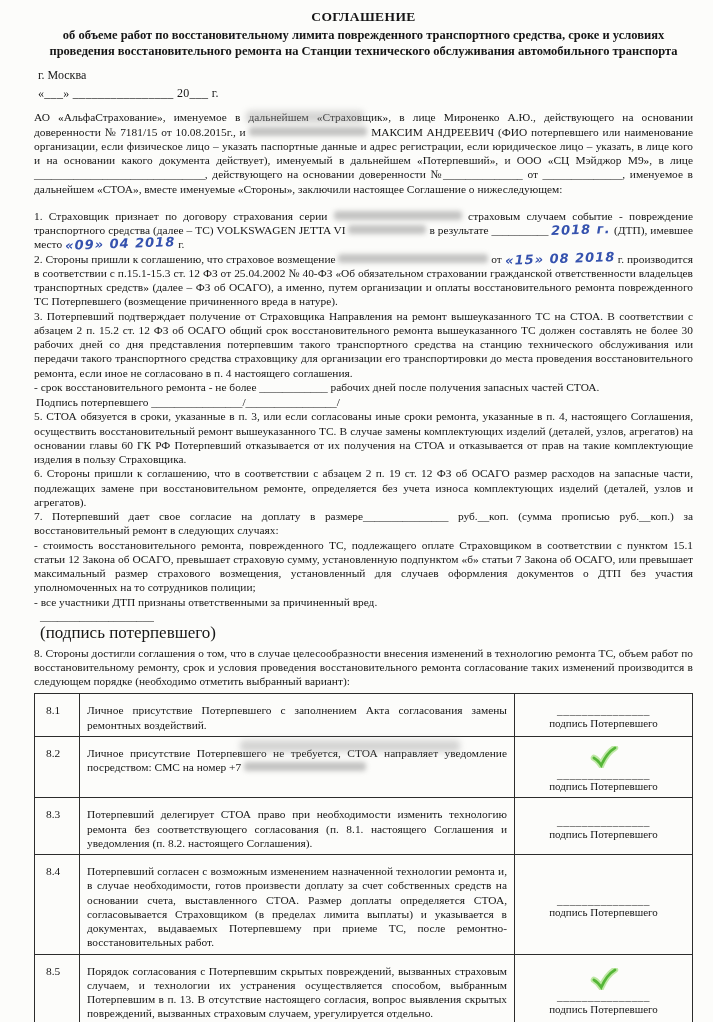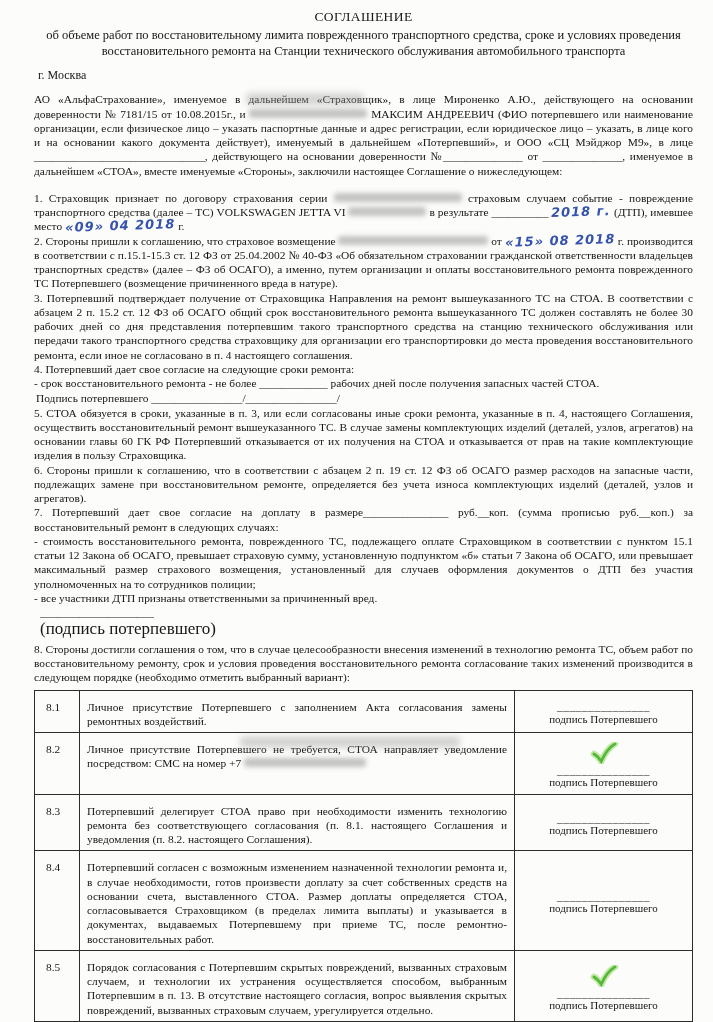--- a/index.html
+++ b/index.html
@@ -3,21 +3,21 @@
 <meta charset="utf-8">
 <style>
   * { margin:0; padding:0; box-sizing:border-box; }
   body {
     width:713px; height:1022px; overflow:hidden;
     background:#fcfcfa; color:#161616;
     font-family:"Liberation Serif", serif;
     font-size:11.4px; line-height:1.25;
   }
   .page { padding:9px 20px 6px 34px; }
-  .title-block { text-align:center; font-weight:normal; }
+  .title-block { text-align:center; font-weight:bold; }
   .title { font-size:13.5px; letter-spacing:.4px; }
   .subtitle { font-size:12.5px; max-width:640px; margin:1px auto 0; line-height:1.3; }
   .city { margin-top:9px; padding-left:4px; font-size:12px; }
   .date-line { margin-top:3px; padding-left:4px; font-size:12px; letter-spacing:.3px; }
   .body { position:relative; text-align:justify; }
   .intro { margin-top:9px; }
   .p1 { margin-top:13px; }
   .p8 { margin-top:3px; }
   .indent-sign { margin:1px 0 0 2px; }
   .p7sign { width:185px; text-align:left; margin:1px 0 2px 6px; line-height:1.15; }
@@ -54,20 +54,21 @@
 <body>
 
 <div class="page">
 
   <div class="title-block">
     <div class="title">СОГЛАШЕНИЕ</div>
     <div class="subtitle">об объеме работ по восстановительному лимита поврежденного транспортного средства, сроке и условиях проведения восстановительного ремонта на Станции технического обслуживания автомобильного транспорта</div>
   </div>
 
   <div class="city">г. Москва</div>
+  <div class="date-line">«___» ________________ 20___ г.</div>
 
   <div class="body intro">
     <span class="smear" style="left:212px; top:1px; width:118px;"></span>
     <span>АО «АльфаСтрахование», именуемое в дальнейшем «Страховщик», в лице Мироненко А.Ю.,  действующего на основании доверенности № 7181/15 от 10.08.2015г., и</span>
     <span class="smudge" style="width:118px"></span>
     <span>МАКСИМ АНДРЕЕВИЧ (ФИО потерпевшего или наименование организации, если физическое лицо – указать паспортные данные и адрес регистрации, если юридическое лицо – указать, в лице кого и на основании какого документа действует), именуемый в дальнейшем «Потерпевший», и ООО «СЦ Мэйджор М9», в лице ______________________________, действующего на основании доверенности №______________ от ______________, именуемое в дальнейшем «СТОА», вместе именуемые «Стороны», заключили настоящее Соглашение о нижеследующем:</span>
   </div>
 
   <div class="body p1">
     <span>1. Страховщик признает по договору страхования серии</span>
@@ -85,21 +86,20 @@
     <span>2. Стороны пришли к соглашению, что страховое возмещение</span>
     <span class="smudge" style="width:150px"></span>
     <span>от</span>
     <span class="hw">«15» 08 2018</span>
     <span>г. производится в соответствии с п.15.1-15.3 ст. 12 ФЗ от 25.04.2002 № 40-ФЗ «Об обязательном страховании гражданской ответственности владельцев транспортных средств» (далее – ФЗ об ОСАГО), а именно, путем организации и оплаты восстановительного ремонта поврежденного ТС Потерпевшего (возмещение причиненного вреда в натуре).</span>
   </div>
 
   <div class="body">3. Потерпевший подтверждает получение от Страховщика Направления на ремонт вышеуказанного ТС на СТОА. В соответствии с абзацем 2 п. 15.2 ст. 12  ФЗ об ОСАГО общий срок восстановительного ремонта вышеуказанного ТС должен составлять не более 30 рабочих дней со дня представления потерпевшим такого транспортного средства на станцию технического обслуживания или передачи такого транспортного средства страховщику для организации его транспортировки до места проведения восстановительного ремонта, если иное не согласовано в п. 4 настоящего соглашения.</div>
 
   <div class="body">
-    <div>4. Потерпевший  дает свое согласие на следующие сроки ремонта:</div>
     <div>- срок восстановительного ремонта - не более ____________  рабочих дней после получения запасных частей СТОА.</div>
     <div class="indent-sign">Подпись потерпевшего ________________/________________/</div>
   </div>
 
   <div class="body">5. СТОА обязуется в сроки, указанные в п. 3, или если согласованы иные сроки ремонта, указанные в п. 4,  настоящего Соглашения, осуществить восстановительный ремонт вышеуказанного ТС. В случае замены комплектующих изделий (деталей, узлов, агрегатов) на основании главы 60 ГК РФ Потерпевший отказывается от их получения на СТОА и отказывается от прав на такие комплектующие изделия в пользу Страховщика.</div>
   <div class="body">6. Стороны пришли к соглашению, что в соответствии с абзацем 2 п. 19 ст. 12 ФЗ  об ОСАГО размер расходов на запасные части, подлежащих замене при восстановительном ремонте, определяется без учета износа комплектующих изделий (деталей, узлов и агрегатов).</div>
 
   <div class="body">
     <div>7. Потерпевший дает свое согласие на доплату в размере_______________ руб.__коп. (сумма прописью руб.__коп.) за восстановительный ремонт в следующих случаях:</div>
     <div>- стоимость восстановительного ремонта, поврежденного ТС, подлежащего оплате Страховщиком в соответствии с пунктом 15.1 статьи 12 Закона об ОСАГО, превышает страховую сумму, установленную подпунктом «б» статьи 7 Закона об ОСАГО, или превышает максимальный размер страхового возмещения, установленный для случаев оформления документов о ДТП без участия уполномоченных на то сотрудников полиции;</div>

